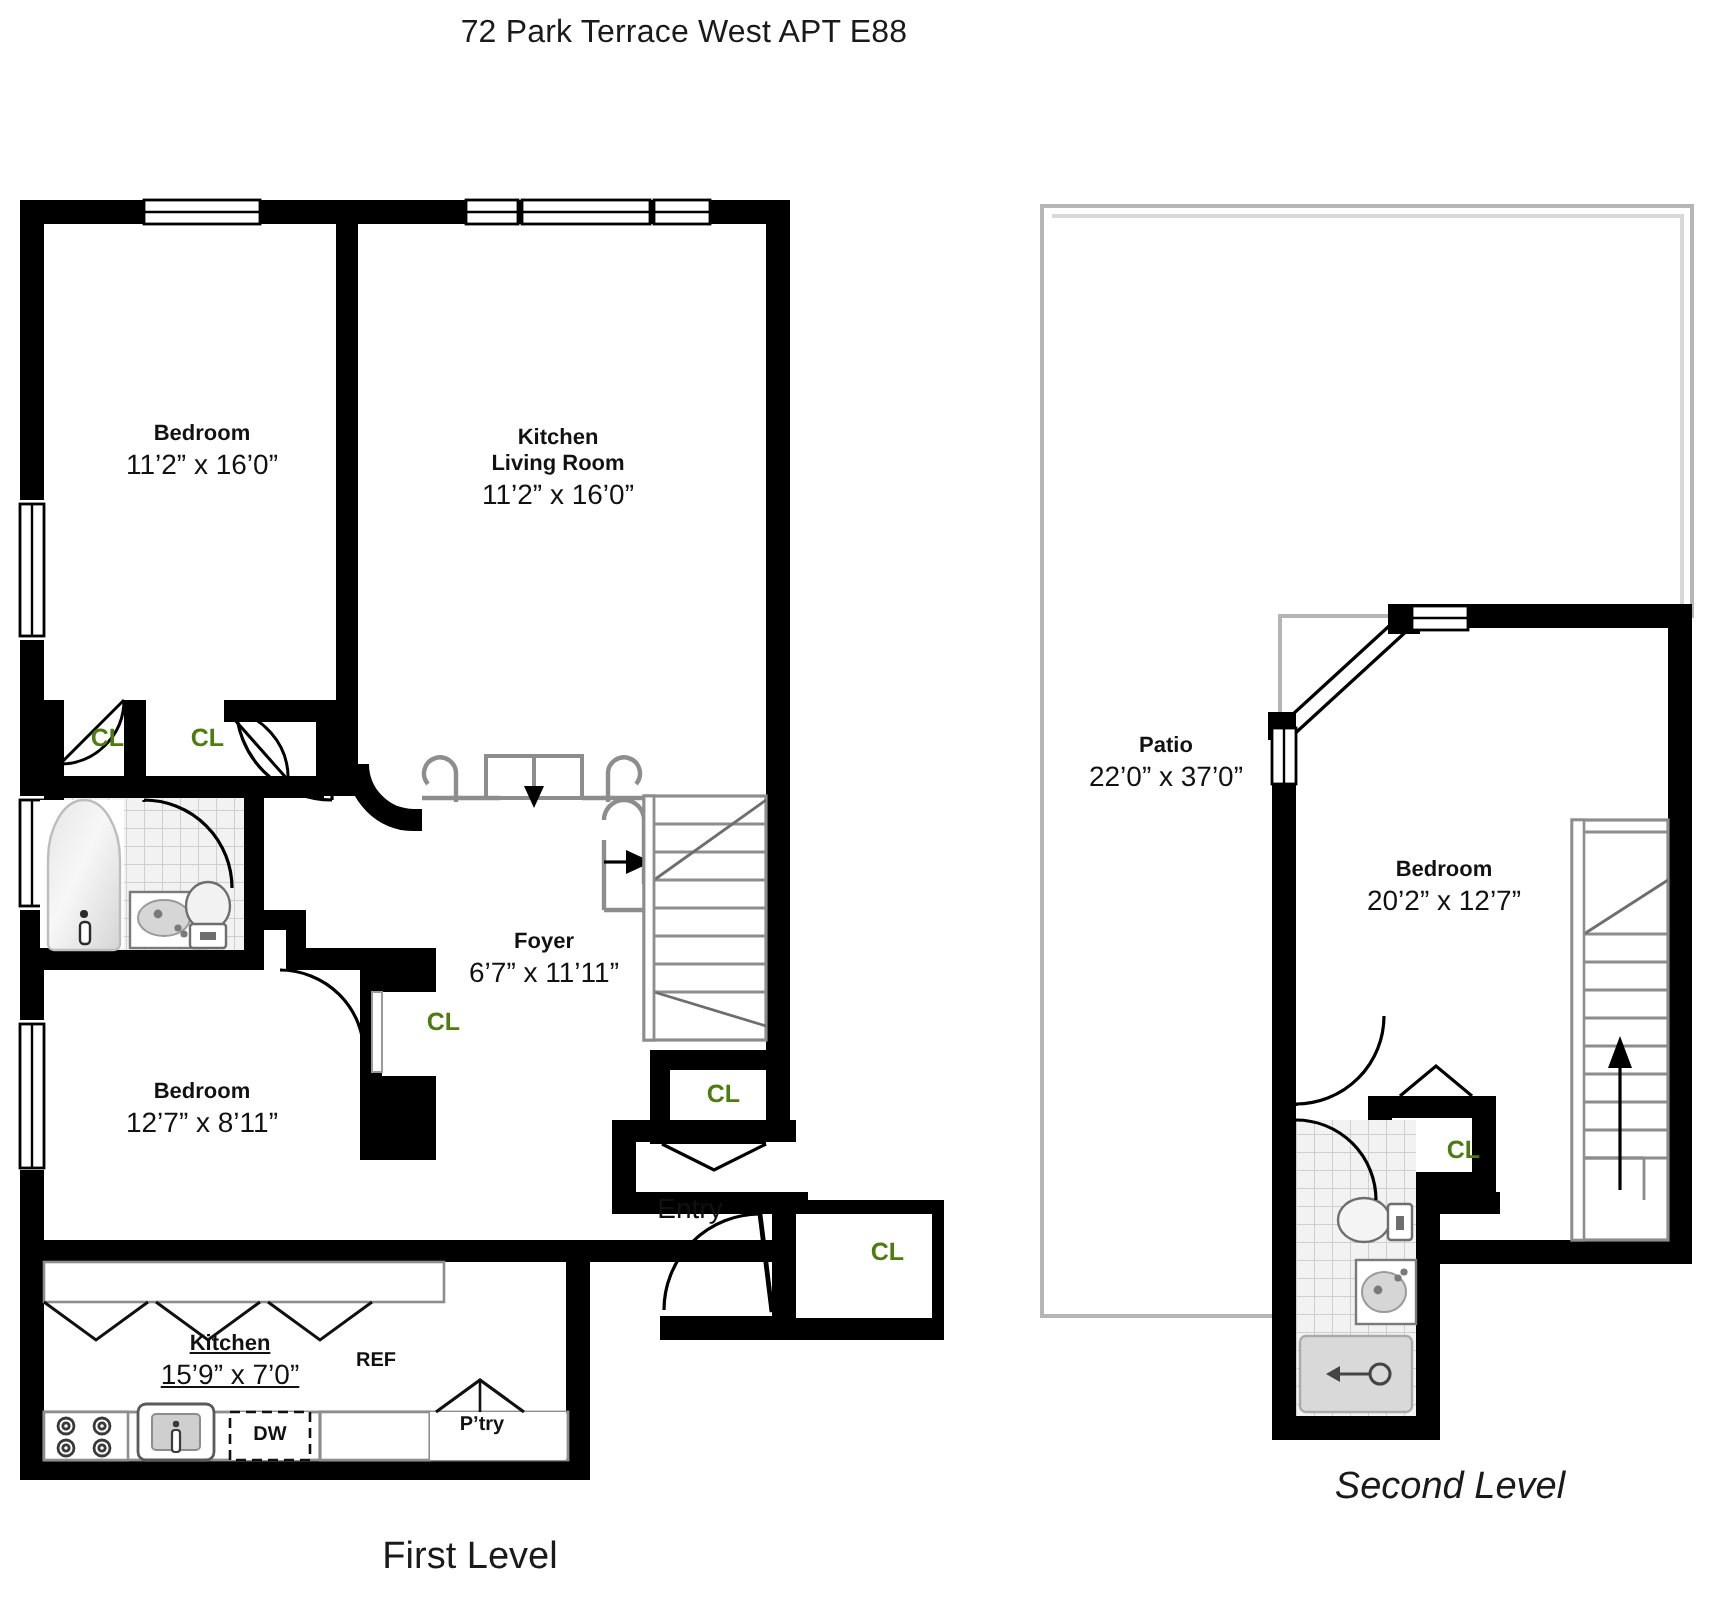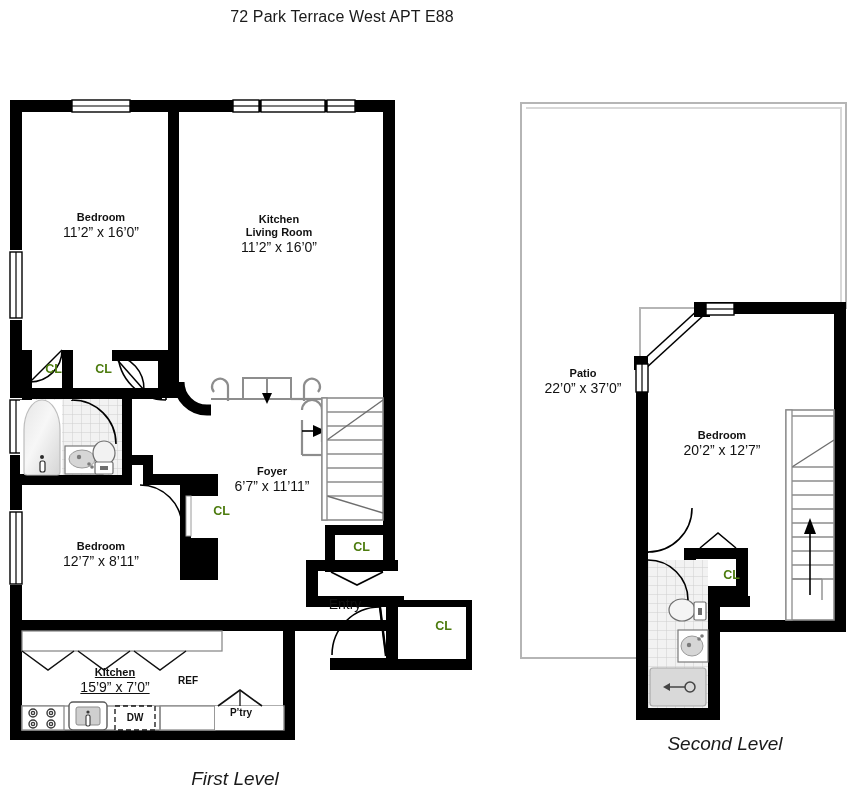--- a/index.html
+++ b/index.html
@@ -26,21 +26,21 @@
     letter-spacing: 0.1px;
     color: #1a1a1a;
   }
   .level-caption {
     position: absolute;
     font-size: 19px;
     font-weight: normal;
     color: #1a1a1a;
     text-align: center;
   }
-  #caption-first { left: 120px; top: 768px; width: 230px; font-style: italic; }
+  #caption-first { left: 120px; top: 768px; width: 230px; }
   #caption-second { left: 605px; top: 733px; width: 240px; font-style: italic; }
 
   #plan-svg {
     position: absolute;
     left: 0;
     top: 0;
   }
   .rm-label {
     position: absolute;
     text-align: center;

